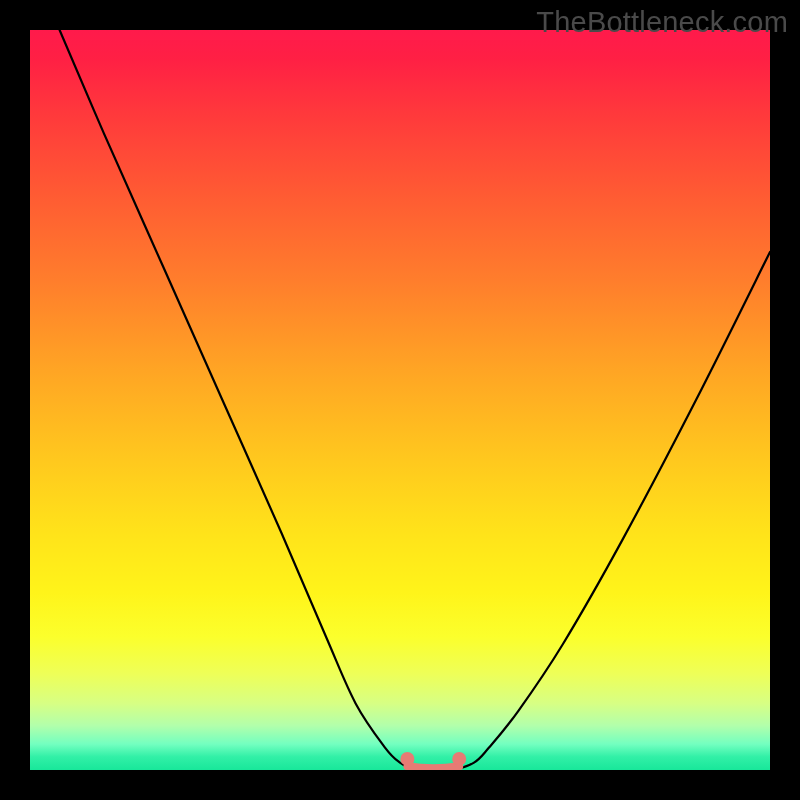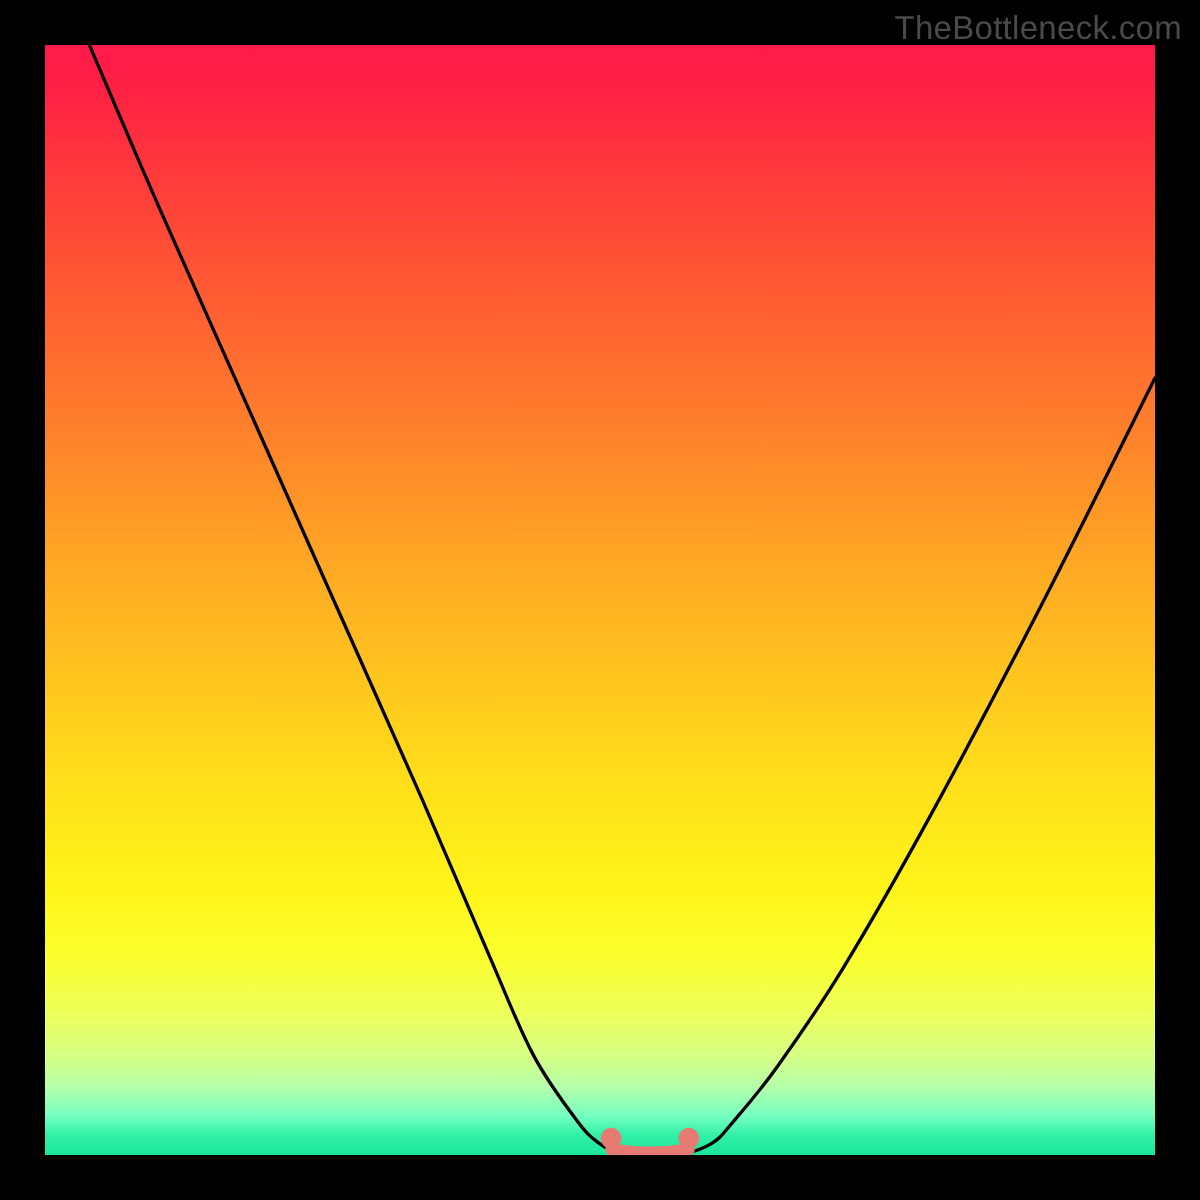--- a/index.html
+++ b/index.html
@@ -15,21 +15,21 @@
     position: relative;
     width: 800px;
     height: 800px;
     background: #000;
   }
   .watermark {
     position: absolute;
     top: 6px;
     right: 12px;
     color: #4a4a4a;
-    font-size: 22px;
+    font-size: 29px;
     font-weight: 500;
     letter-spacing: 0.2px;
     z-index: 10;
   }
   .plot-area {
     position: absolute;
     left: 30px;
     top: 30px;
     width: 740px;
     height: 740px;

